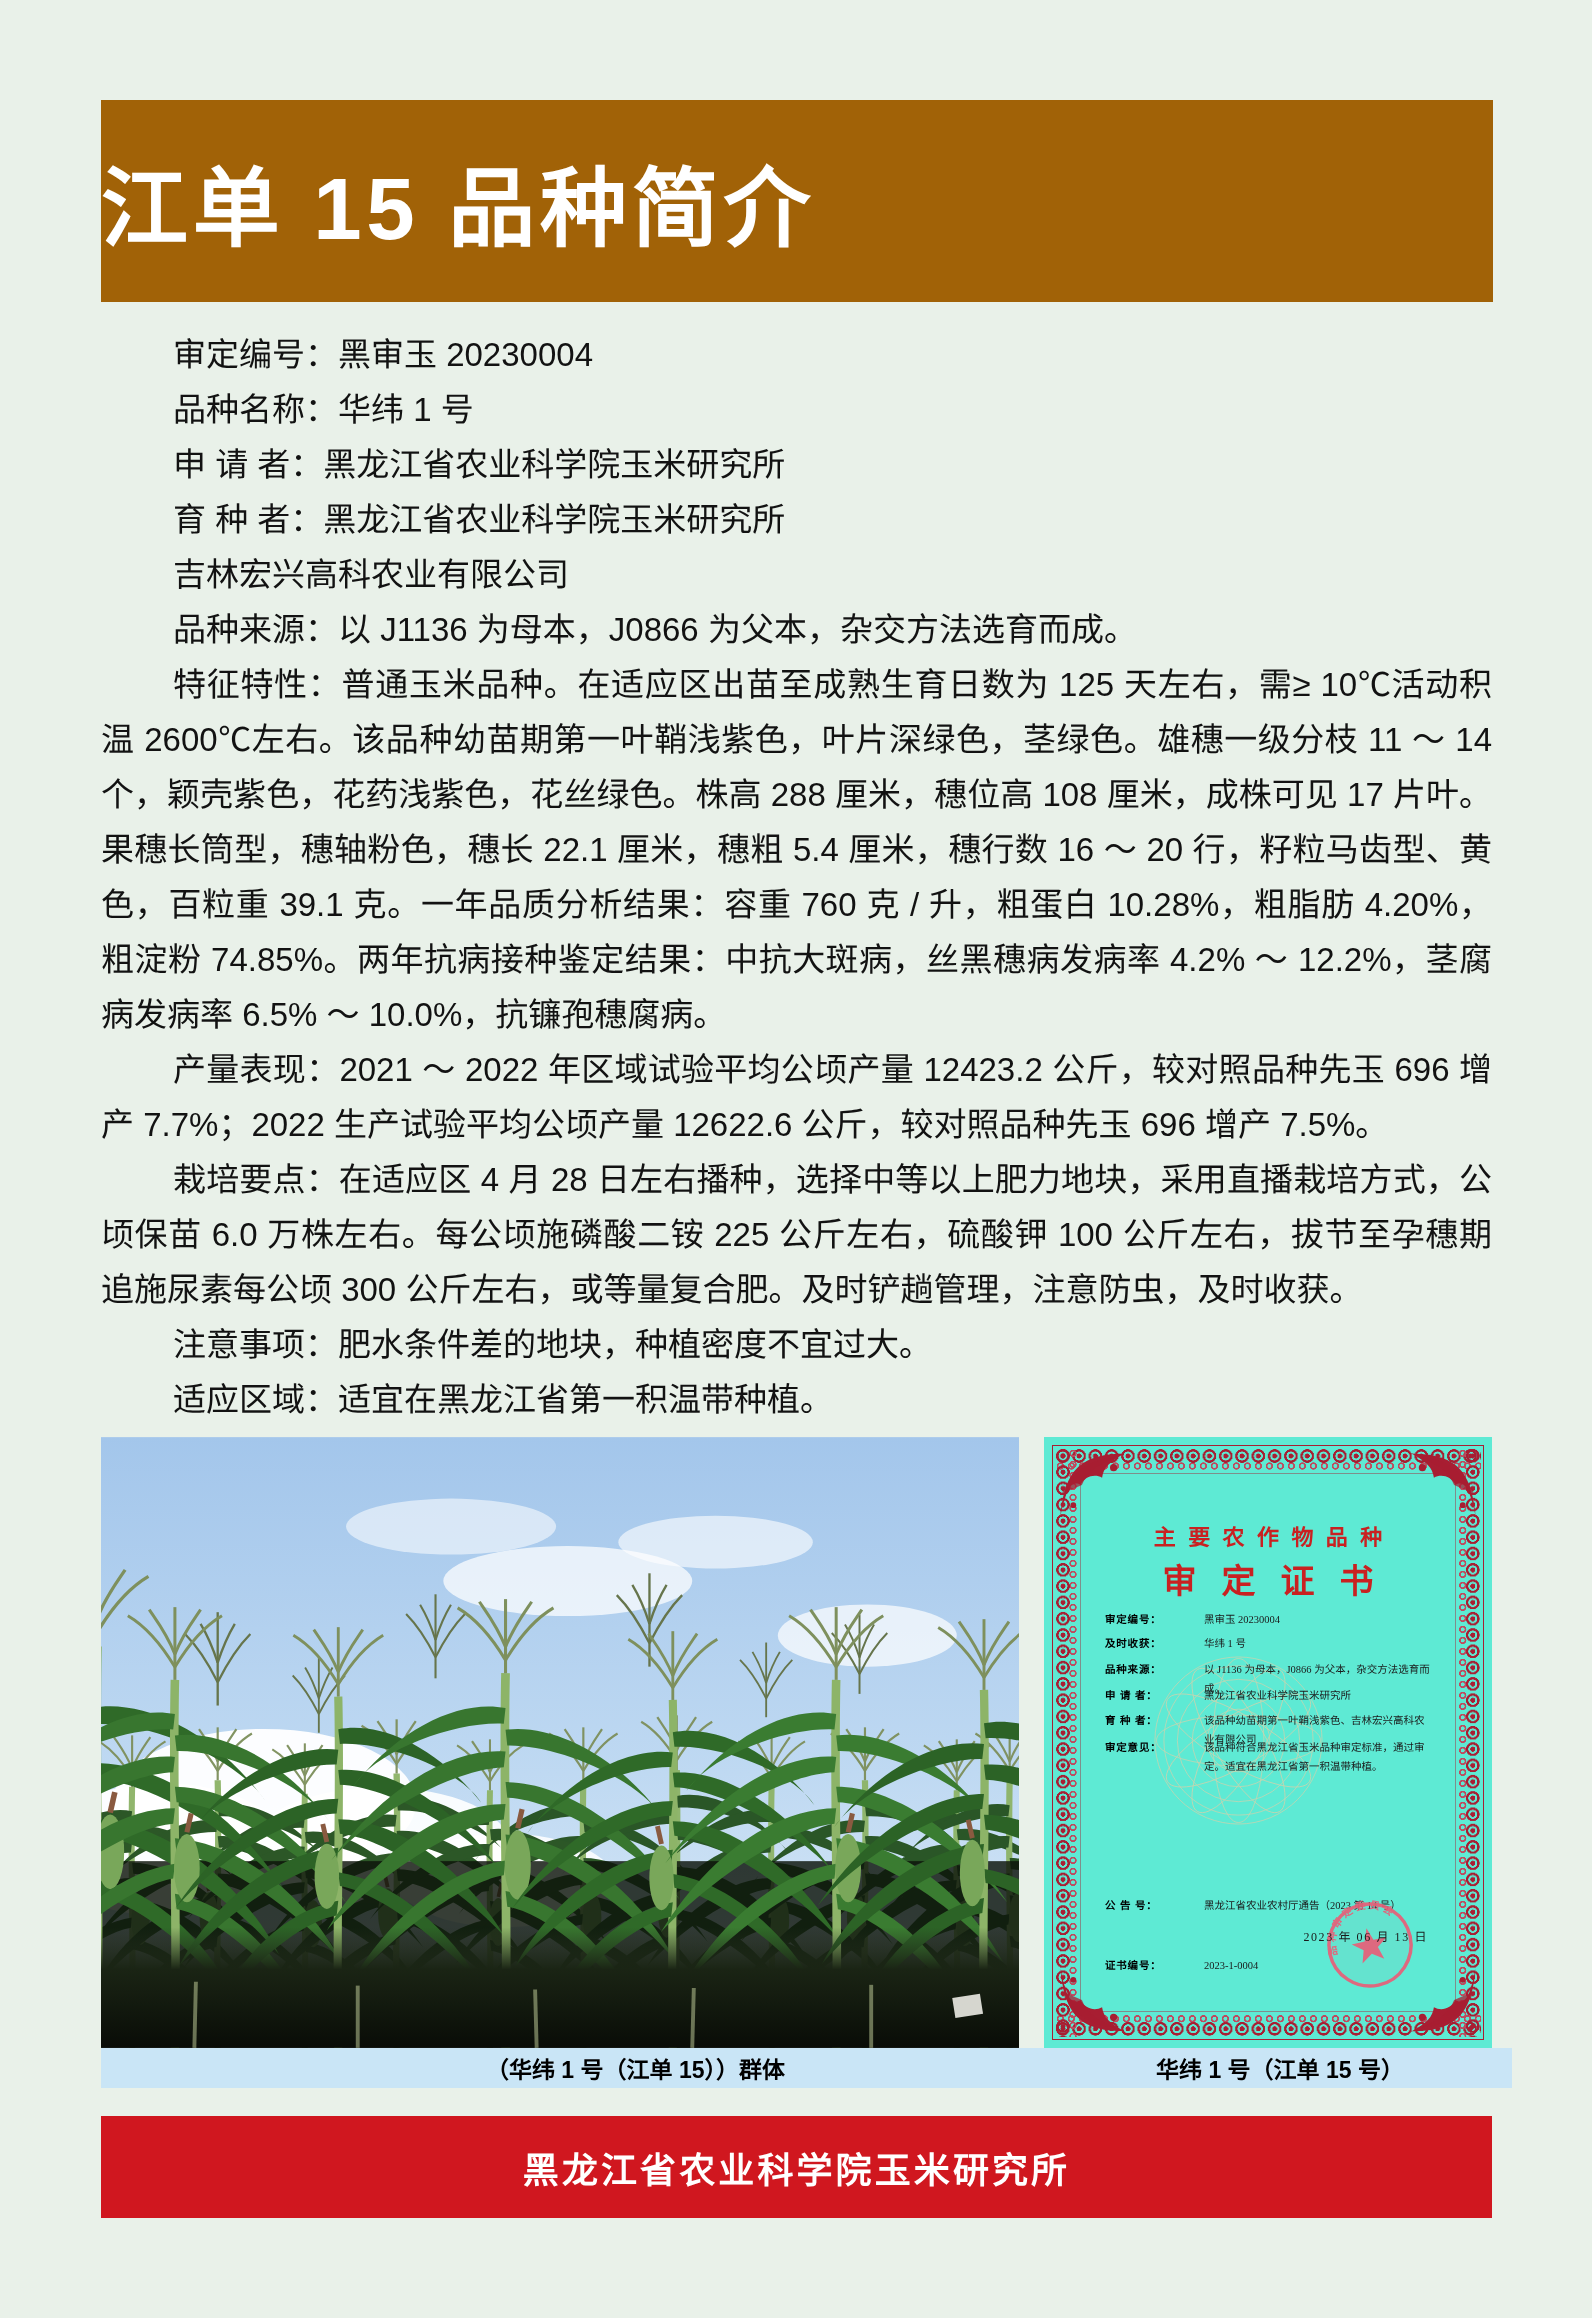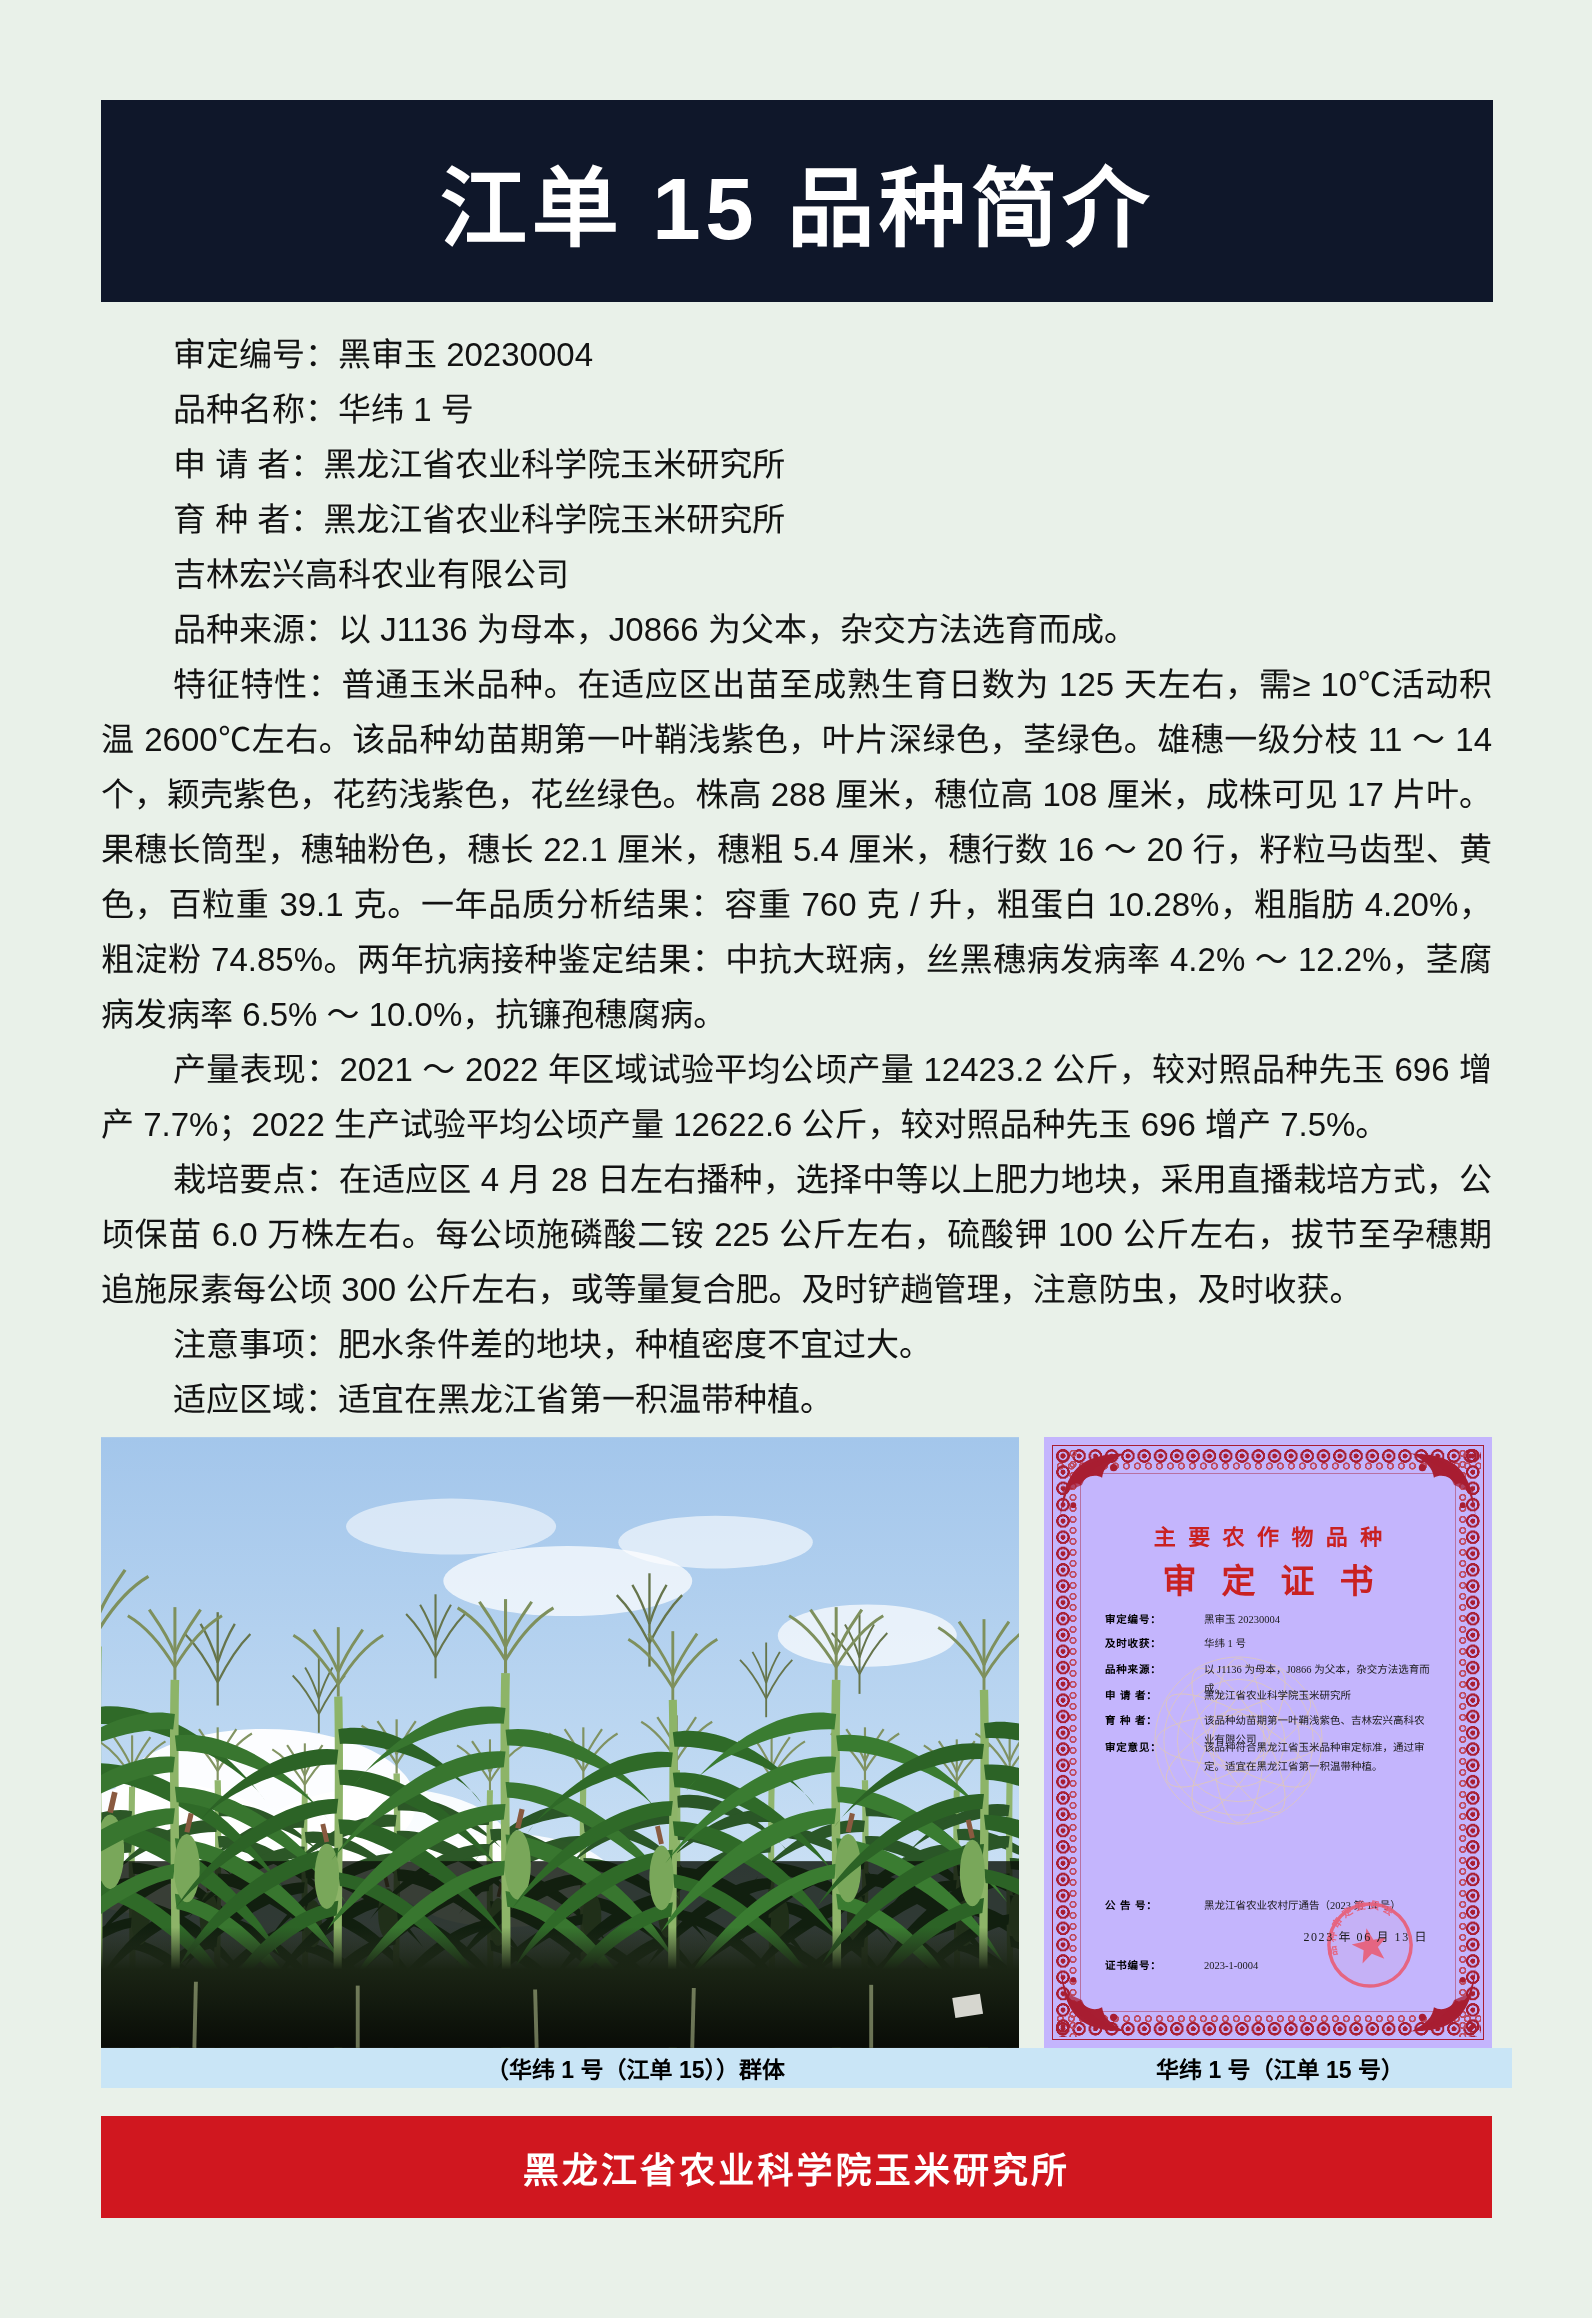--- a/index.html
+++ b/index.html
@@ -8,40 +8,40 @@
   body {
     position:relative;
     background:#e9f1e9;
     font-family:"Liberation Sans", sans-serif;
     color:#111;
     overflow:hidden;
   }
   
   .banner {
     position:absolute; left:101px; top:100px; width:1392px; height:202px;
-    background:#0f172a; display:flex; align-items:center; justify-content:center;
+    background:#a16207; display:flex; align-items:center; justify-content:flex-start;
   }
   .banner-title {
     color:#ffffff; font-size:87px; font-weight:700; letter-spacing:4.7px; white-space:nowrap;
   }
   
   .content {
     position:absolute; left:101px; top:327px; width:1391px;
     font-size:33px; line-height:55px; text-align:justify; color:#121212;
   }
   .info-line { text-indent:72px; }
   .paras p { text-indent:72px; margin:0; }
   
   .photo {
     position:absolute; left:101px; top:1437px; width:918px; height:611px; overflow:hidden;
   }
   .photo svg { display:block; width:100%; height:100%; }
   .cert {
     position:absolute; left:1044px; top:1437px; width:448px; height:611px;
-    background:#c4b5fd; overflow:hidden;
+    background:#5eead4; overflow:hidden;
   }
   .cap {
     position:absolute; top:2048px; height:40px; background:#c9e5f6;
     display:flex; align-items:center; justify-content:center;
     font-size:23px; font-weight:700; color:#000;
   }
   .cap-left  { left:101px;  width:1069px; }
   .cap-right { left:1048px; width:464px; }
   
   .footer {

